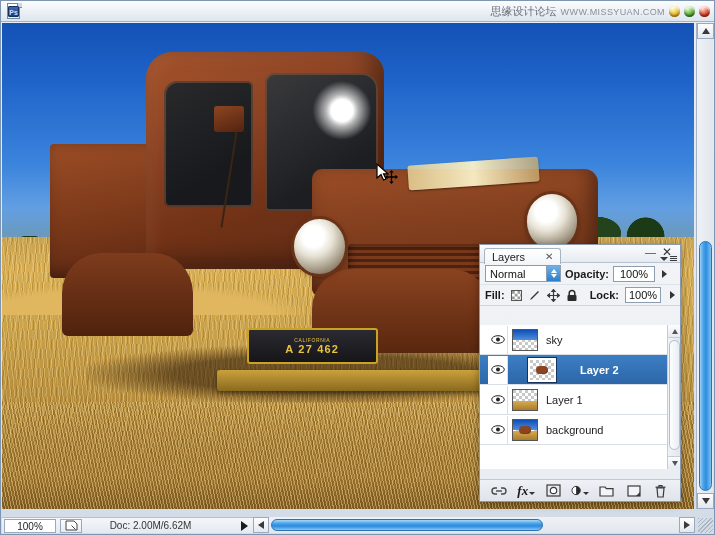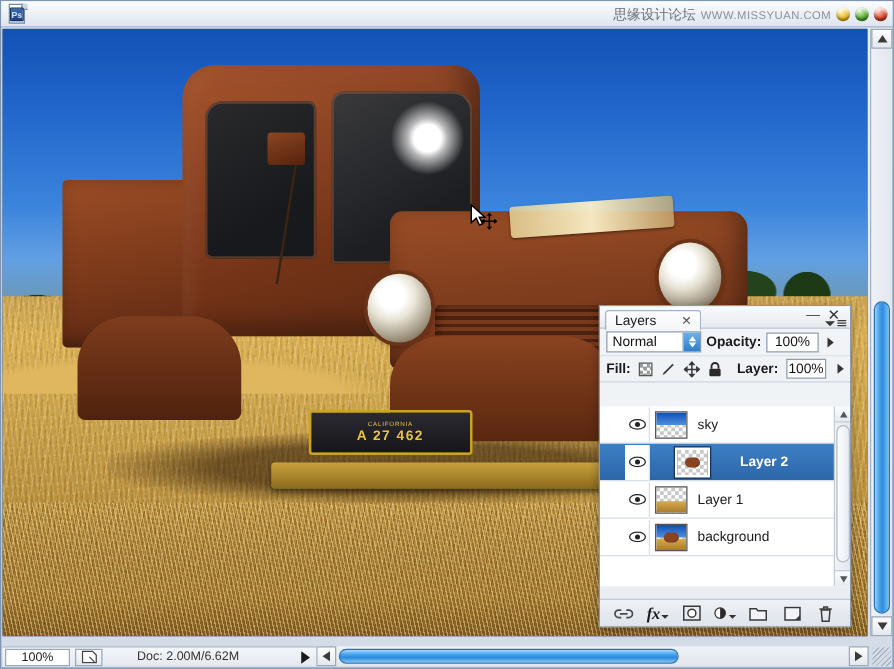--- a/index.html
+++ b/index.html
@@ -359,21 +359,21 @@
       conic-gradient(#fff 0 25%, #9a9a9a 0 50%, #fff 0 75%, #9a9a9a 0) 0 0/5.5px 5.5px;
     border:1px solid #555;
   }
   #lp-list {
     position:absolute; left:0; top:80px; width:200px; height:144px;
     background:#fff; overflow:hidden;
   }
   .layer-row {
     display:flex; align-items:center; height:30px;
     border-bottom:1px solid #dadfe6;
-    padding-left:20px;
+    padding-left:8px;
   }
   .layer-row.selected {
     background: linear-gradient(180deg,#3d7fc4,#2c66a8);
     color:#fff;
     gap:17px;
   }
   .layer-row.selected .layer-name { color:#fff; font-weight:bold; }
   .eye-cell {
     width:20px; height:28px; display:flex; align-items:center; justify-content:center;
     border-right:1px solid #dadfe6;
@@ -567,21 +567,21 @@
           <path d="M6.5 0.5 l1.6 2 h-3.2 Z M6.5 12.5 l1.6 -2 h-3.2 Z M0.5 6.5 l2 -1.6 v3.2 Z M12.5 6.5 l-2 -1.6 v3.2 Z"></path>
         </svg>
       </span>
       <span class="lock-ico">
         <svg width="12" height="13" viewBox="0 0 12 13">
           <path d="M3.2 6 V4.2 a2.8 2.8 0 0 1 5.6 0 V6" fill="none" stroke="#2a2a2a" stroke-width="1.5"></path>
           <rect x="1.5" y="6" width="9" height="6" rx="1" fill="#2a2a2a"></rect>
         </svg>
       </span>
       <span style="flex:1"></span>
-      <span class="field-label">Layer:</span>
+      <span class="field-label">Lock:</span>
       <span class="num-field">100%</span>
       <span class="num-arrow"></span>
     </div>
 
     <div id="lp-list">
 
       <div class="layer-row">
         <div class="eye-cell">
           <svg class="eye" viewBox="0 0 14 9">
               <ellipse cx="7" cy="4.5" rx="6.3" ry="3.8" fill="none" stroke="#222" stroke-width="1"></ellipse>

